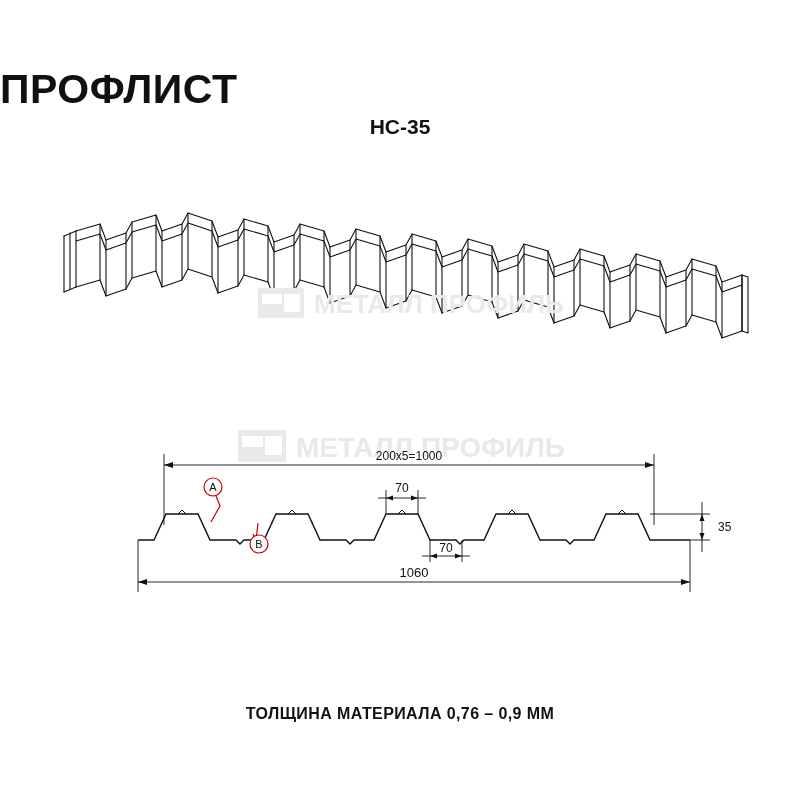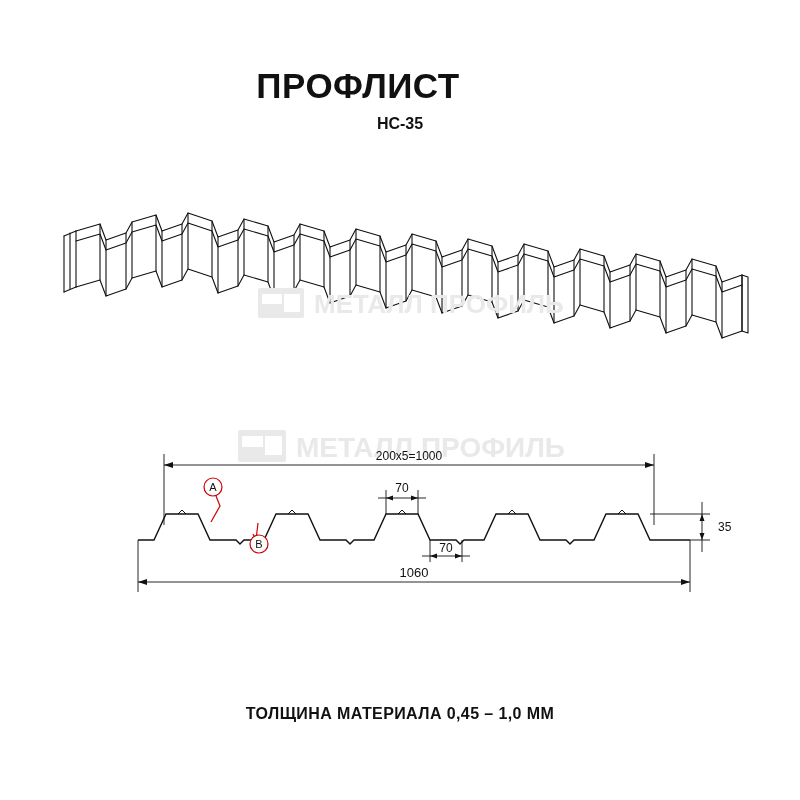--- a/index.html
+++ b/index.html
@@ -18,33 +18,33 @@
   .page {
     position: relative;
     width: 800px;
     height: 800px;
   }
   .title {
     position: absolute;
     top: 66px;
     left: 0;
     width: 716px;
-    text-align: center;
-    font-size: 35px;
+    text-align: left;
+    font-size: 41px;
     font-weight: bold;
     letter-spacing: 0.5px;
     color: #111111;
   }
   .subtitle {
     position: absolute;
     top: 115px;
     left: 0;
     width: 800px;
     text-align: center;
-    font-size: 16px;
+    font-size: 21px;
     font-weight: bold;
     color: #111111;
   }
   .footer {
     position: absolute;
     top: 705px;
     left: 0;
     width: 800px;
     text-align: center;
     font-size: 16px;
@@ -236,15 +236,15 @@
 
       <g>
         <path d="M137 104 L140 110 L142 93" fill="none" stroke="#cc0000" stroke-width="1.2"></path>
         <circle cx="143" cy="114" r="9" fill="#ffffff" stroke="#cc0000" stroke-width="1.2"></circle>
         <text x="143" y="118" text-anchor="middle" font-size="11" fill="#111111">B</text>
       </g>
 
     </svg>
   </div>
 
-  <div class="footer">ТОЛЩИНА МАТЕРИАЛА 0,45 – 1,0 ММ</div>
+  <div class="footer">ТОЛЩИНА МАТЕРИАЛА 0,76 – 0,9 ММ</div>
 
 </div>
 
 </body></html>

